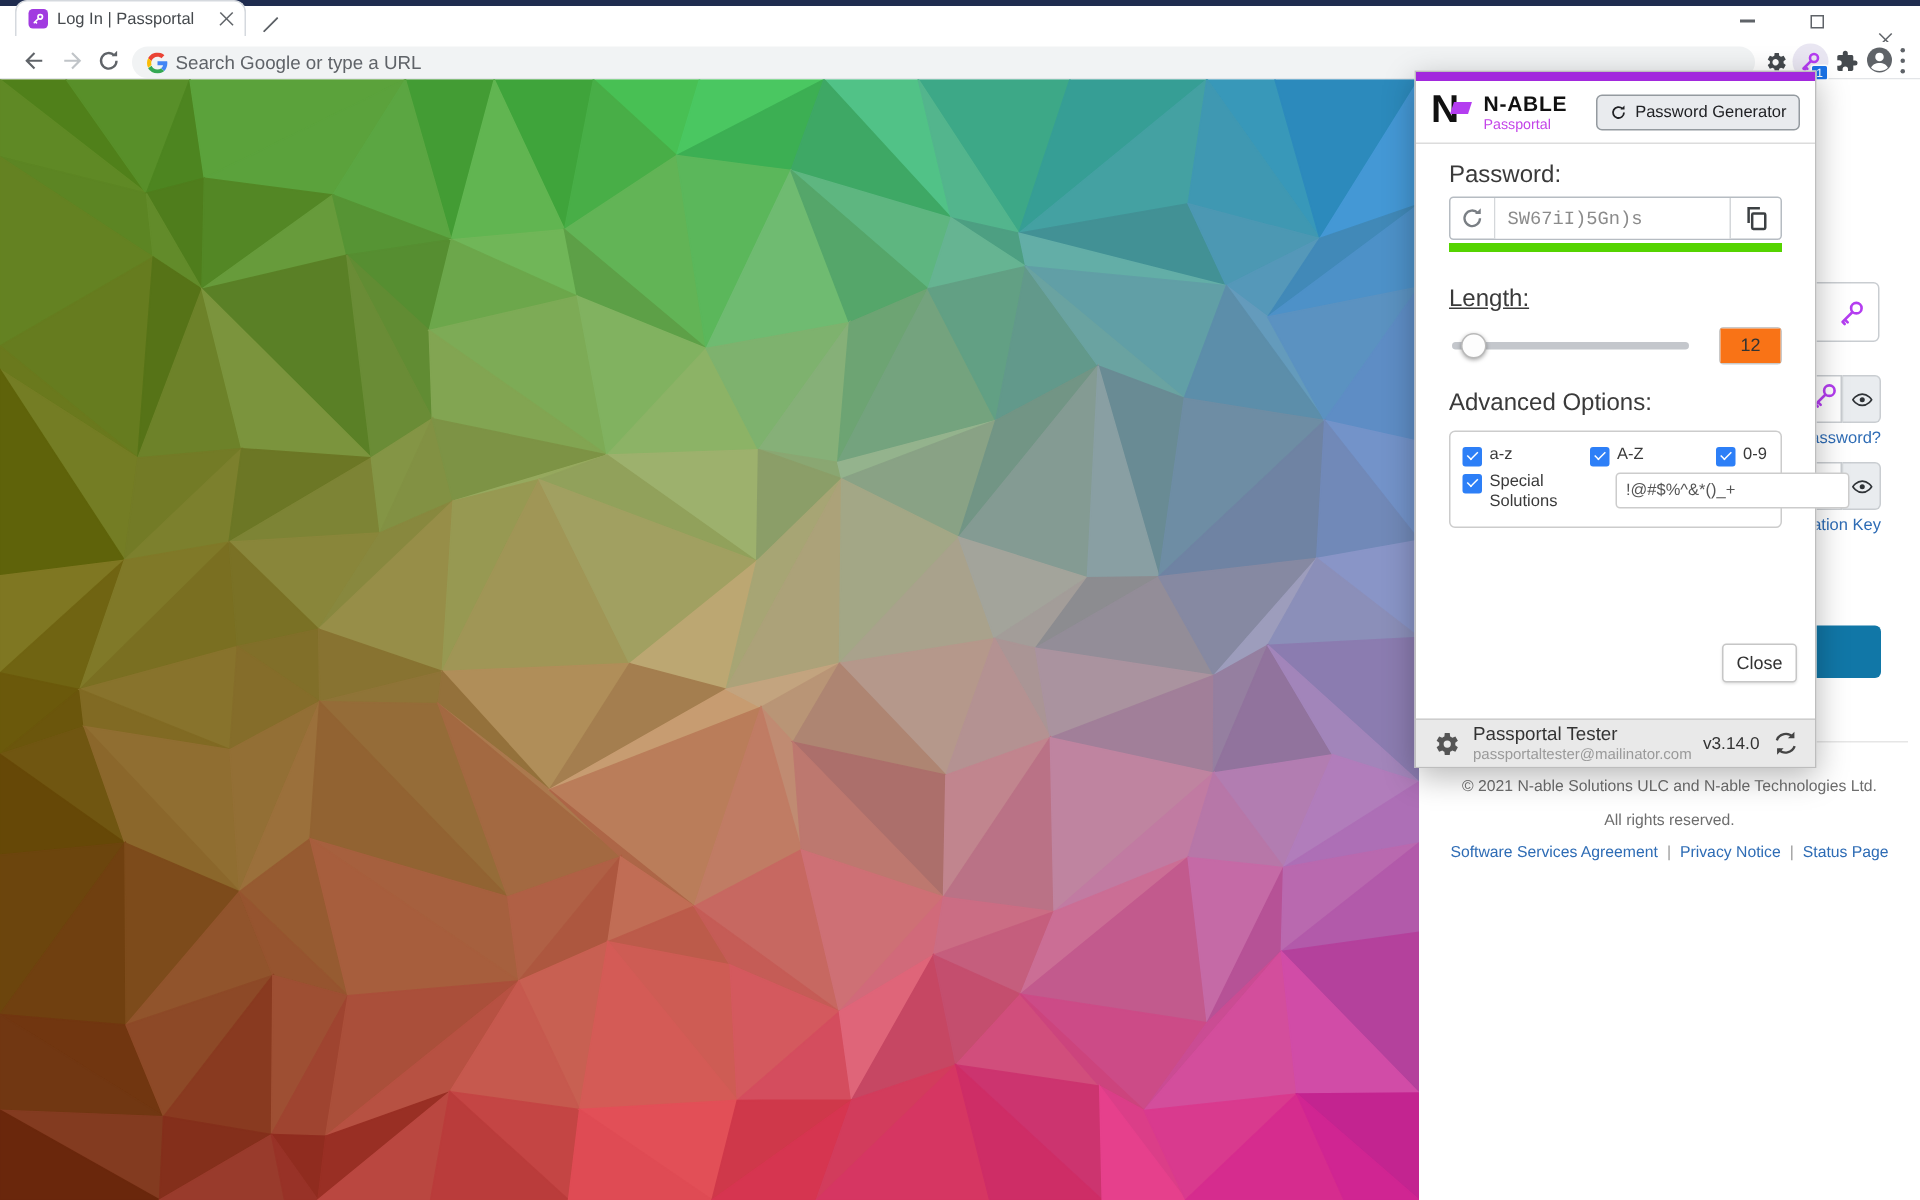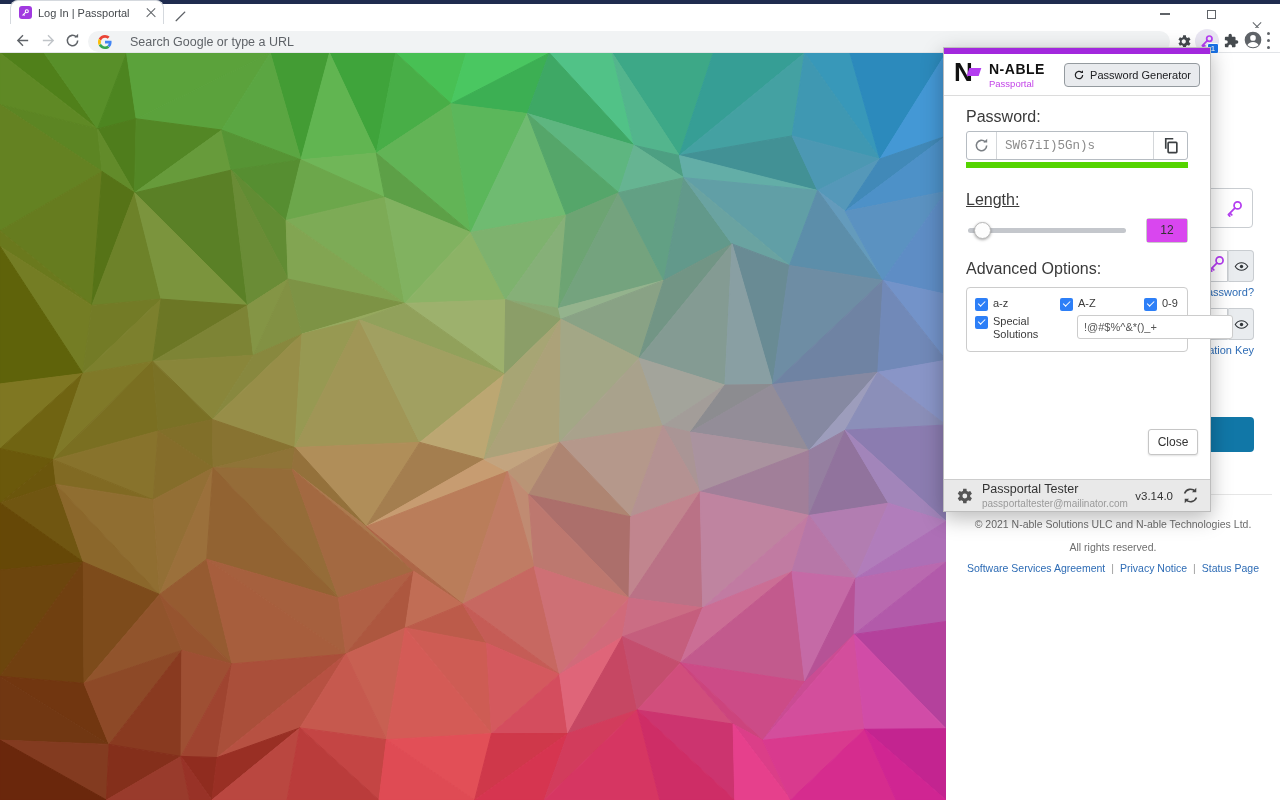--- a/index.html
+++ b/index.html
@@ -22,21 +22,21 @@
   .winctl { top:6px; width:30px; height:16px; display:flex; align-items:center; justify-content:center; }
   .win-min i { width:10px; height:1.3px; background:#5f6368; display:block; }
   .win-max i { width:9px; height:9px; border:1.3px solid #5f6368; display:block; }
   .win-close { position:relative; }
   .win-close i { top:7px; left:9px; }
   .win-close i:first-child { transform:rotate(45deg); } .win-close i:last-child { transform:rotate(-45deg); }
 
   #toolbar { left:0; top:28px; width:1280px; height:25px; background:#fff; border-bottom:1px solid #e3e5e8; }
   .navic { top:32px; width:17px; height:17px; }
   #omnibox { left:88px; top:31px; width:1082px; height:21px; background:#f1f3f4; border-radius:11px; display:flex; align-items:center; padding:0 10px; }
-  #omni-text { font-size:12.5px; color:#5f6368; margin-left:18px;text-align:center; }
+  #omni-text { font-size:12.5px; color:#5f6368; margin-left:5px;text-align:center; }
   .toolic { top:31px; width:20px; height:20px; display:flex; align-items:center; justify-content:center; }
   #ext-key-circle { left:1195px; top:29px; width:24px; height:24px; border-radius:50%; background:#e9e6f2; display:flex; align-items:center; justify-content:center; }
   #ext-badge { left:1207px; top:43px; min-width:12px; height:11px; background:#1a73e8; border:1px solid #fff; border-radius:2px; color:#fff; font-size:8px; line-height:9px; text-align:center; padding:0 2px; }
   #avatar { left:1243px; top:30px; }
   #menu-dots { left:1266px; top:32px; width:4px; height:17px; display:flex; flex-direction:column; justify-content:space-between; align-items:center; }
   #menu-dots i { width:3px; height:3px; border-radius:50%; background:#5f6368; display:block; }
 
   
   #page { left:0; top:53px; width:1280px; height:747px; background:#fff; }
   #poly-bg { position:absolute; left:0; top:0; width:946px; height:747px; }
@@ -73,21 +73,21 @@
   #grp-refresh { width:30px; border-right:1px solid #d4d7da; cursor:pointer; }
   #pp-pass-input { flex:1; border:none; outline:none; font-size:12.5px; color:#8b8b8b; padding:0 8px; font-family:Liberation Mono, monospace; background:#fff; min-width:0; }
   #grp-copy { width:34px; border-left:1px solid #d4d7da; cursor:pointer; }
   #pp-greenbar { margin-top:2px; height:6px; background:#55d400; }
   #pp-len-label { margin-top:23px;text-decoration:underline; }
   #pp-slider-row { margin-top:8px; height:26px; display:flex; align-items:center; }
   #pp-track-wrap { position:relative; flex:1; height:26px; }
   #pp-track { position:absolute; left:2px; right:2px; top:11px; height:5px; background:#c4c7cc; border-radius:3px; }
   #pp-thumb { position:absolute; left:8px; top:4.5px; width:17px; height:17px; border-radius:50%; background:#fdfdfd; border:1px solid #b9b9b9; box-shadow:0 1px 3px rgba(0,0,0,.35); cursor:pointer; }
   #pp-len-box { width:42px; height:25px; margin-left:18px; border:1px solid #c9c9c9; border-radius:3px; }
-  #pp-len-input { width:100%; height:100%; border:none; outline:none; text-align:center; font-size:12px; color:#333; font-family:"Liberation Sans",sans-serif; background:#d946ef; }
+  #pp-len-input { width:100%; height:100%; border:none; outline:none; text-align:center; font-size:12px; color:#333; font-family:"Liberation Sans",sans-serif; background:#f97316; }
   #pp-adv-label { margin-top:17px; }
   #pp-options { margin-top:9px; border:1px solid #ccc; border-radius:4px; padding:9px 8px 10px; }
   .opt-row { display:flex; align-items:flex-start;gap:22px; }
   .opt { display:flex; align-items:flex-start; cursor:pointer; }
   .cbx { width:13px; height:13px; background:#2d7ff7; border-radius:2px; position:relative; flex:0 0 13px; margin-top:1px; }
   .cbx i { position:absolute; left:2.5px; top:3px; width:7px; height:3.5px; border-left:1.8px solid #fff; border-bottom:1.8px solid #fff; transform:rotate(-45deg); }
   .opt-label { font-size:11px; color:#3a3a3a; margin-left:5px; line-height:13px; }
   .w1 { width:63px; } .w2 { width:62px; }
   #opt-row2 { margin-top:4px; }
   #special-label { width:57px; }

